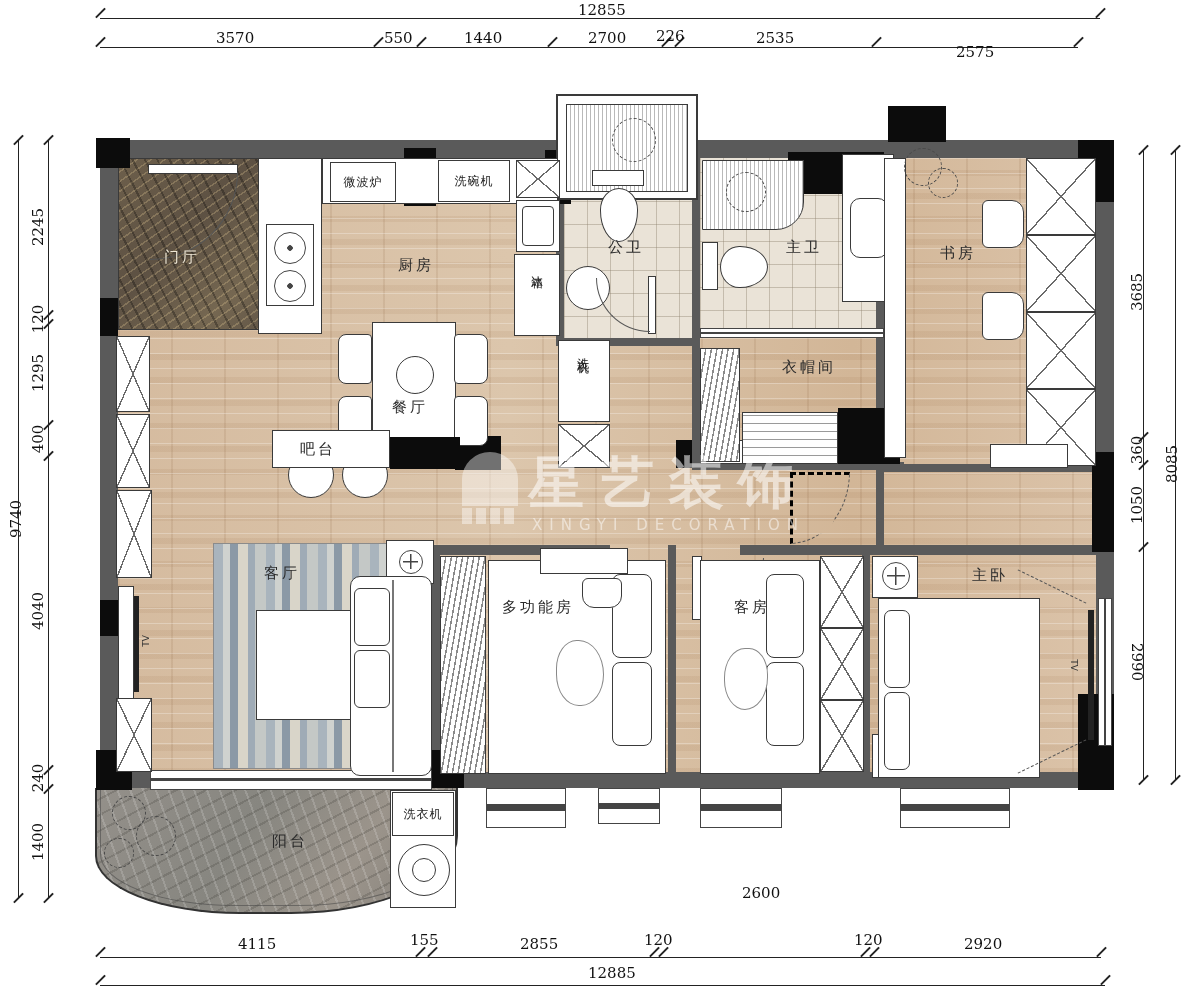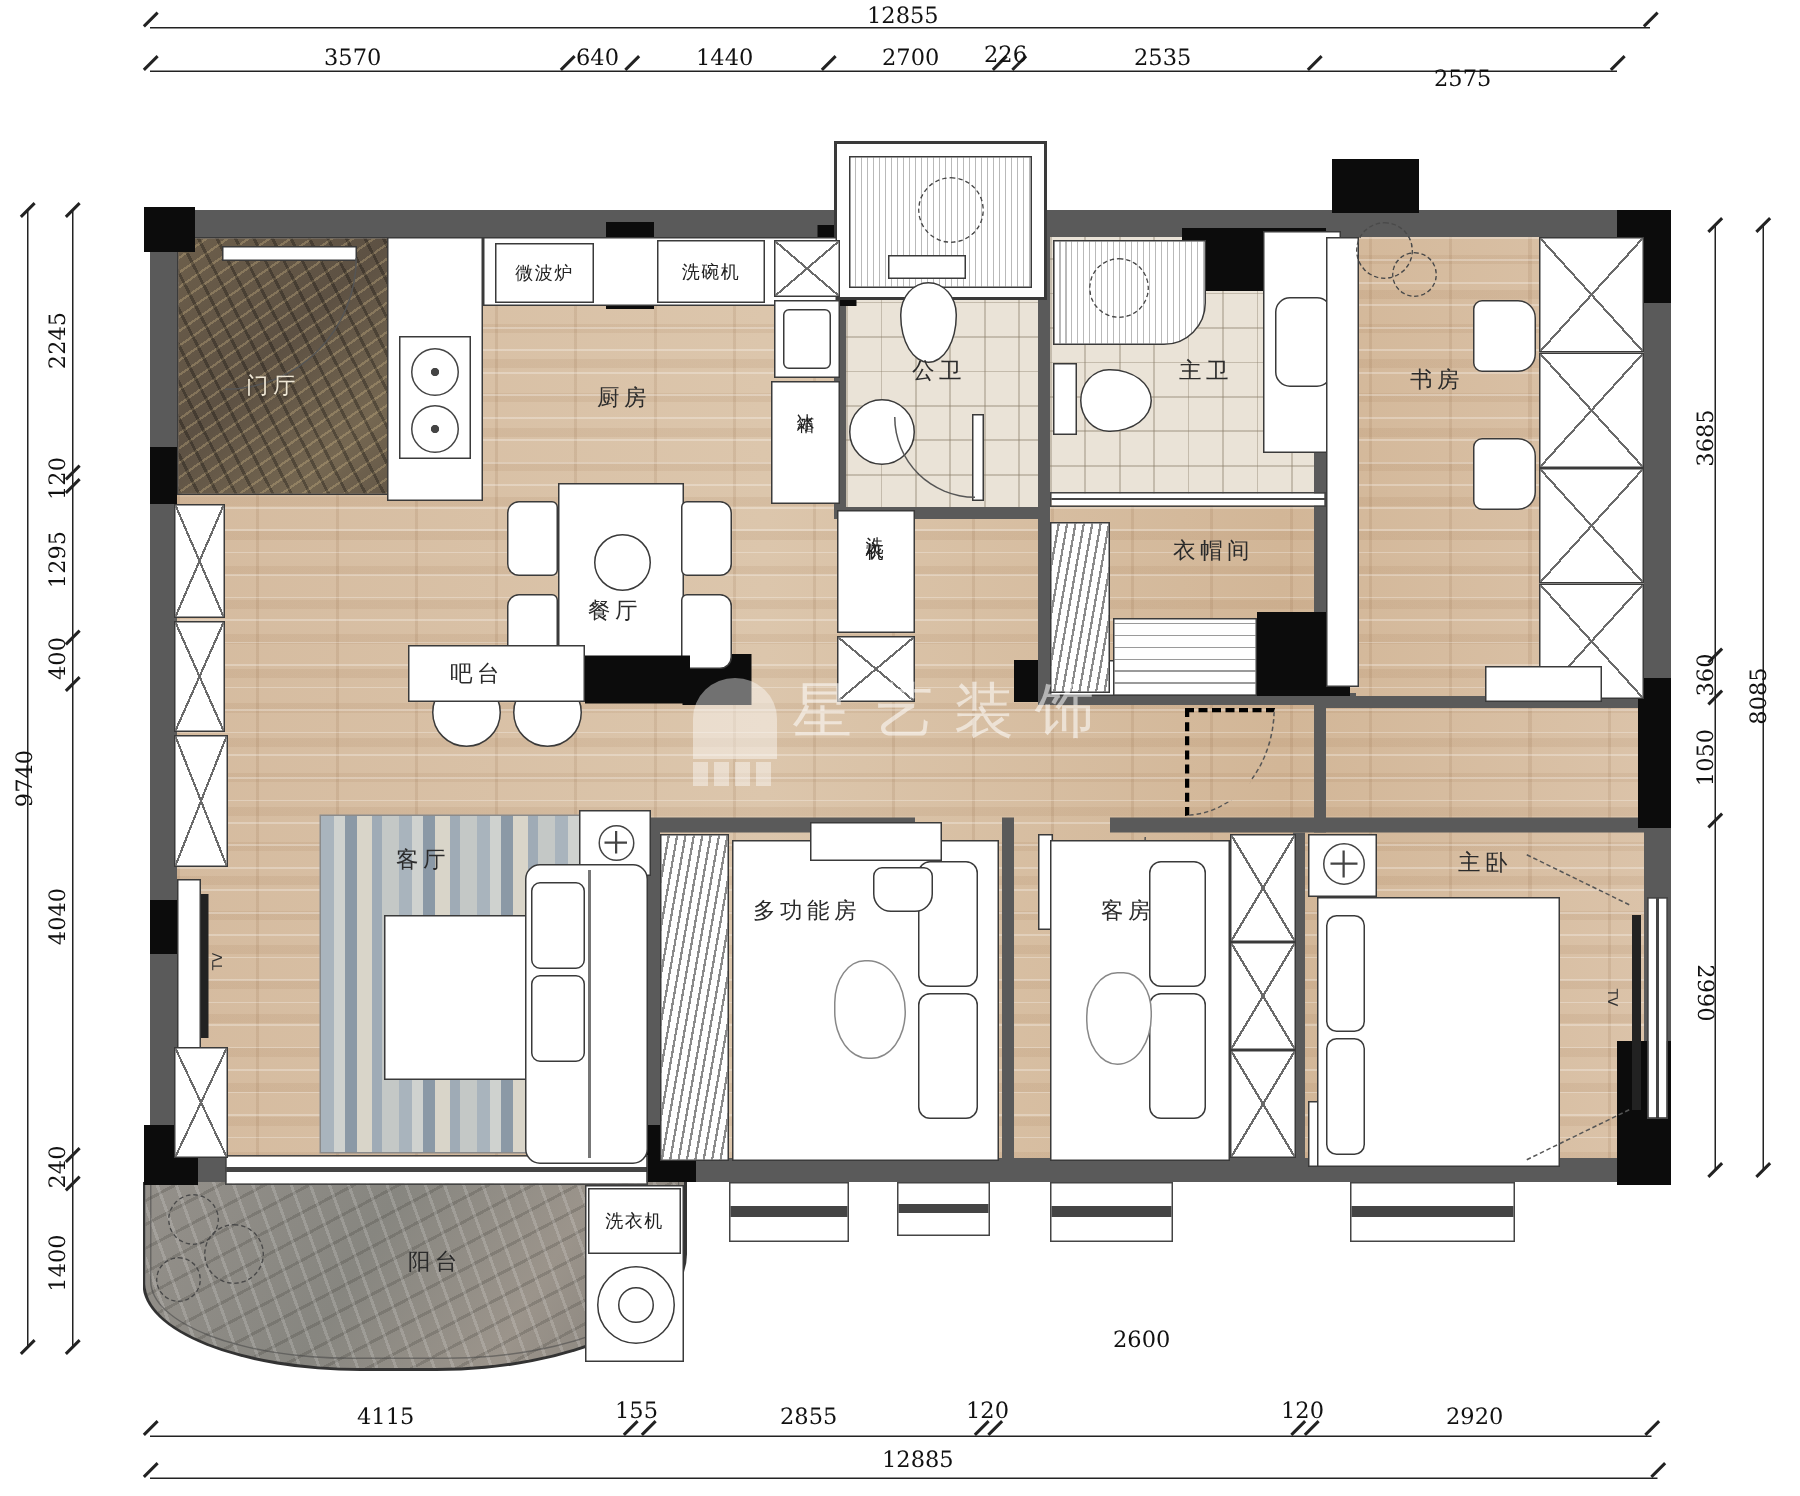--- a/index.html
+++ b/index.html
@@ -40,21 +40,21 @@
     repeating-linear-gradient(70deg,rgba(255,255,255,.16) 0 2px,transparent 2px 12px),
     repeating-linear-gradient(-28deg,rgba(60,58,52,.22) 0 2px,transparent 2px 14px),
     linear-gradient(120deg,#94908a,#878680 40%,#9b948b 70%,#827e78)}
   .rug{background:repeating-linear-gradient(90deg,#a9b4bd 0 9px,#cfd2cf 9px 16px,#8b99a6 16px 24px,#d9d5c9 24px 34px,#9fabb6 34px 41px,#c4c8c6 41px 52px);border:1px solid #8b8b8b}
   .tile{background-color:#eae3d7;background-image:repeating-linear-gradient(0deg,rgba(140,128,108,.4) 0 1px,transparent 1px 23px),repeating-linear-gradient(90deg,rgba(140,128,108,.4) 0 1px,transparent 1px 23px)}
   .rl{position:absolute;font-size:15px;color:#2b2b2b;letter-spacing:3px;white-space:nowrap}
   .lt{color:#efe7d5;text-shadow:0 1px 2px rgba(0,0,0,.5)}
   .vt{writing-mode:vertical-rl;letter-spacing:2px;font-size:12px;color:#222}
   .al{display:flex;align-items:center;justify-content:center;font-size:12px;letter-spacing:1px;color:#222}
   .tv{position:absolute;font-size:9px;color:#333;letter-spacing:0}
-  .wm-cn{position:absolute;font-size:40px;font-weight:normal;color:rgba(255,255,255,.55);letter-spacing:14px;white-space:nowrap}
+  .wm-cn{position:absolute;font-size:56px;font-weight:bold;color:rgba(255,255,255,.55);letter-spacing:14px;white-space:nowrap}
   .wm-en{position:absolute;font-size:15px;color:rgba(255,255,255,.5);letter-spacing:7px;white-space:nowrap}
   .balc{border:2px solid #333;border-top:none;border-radius:0 0 46% 40%/0 0 78px 58px;overflow:hidden}
 </style>
 </head>
 <body>
 
 <div id="plan">
 
   <div class="abs wood" style="left:118px;top:156px;width:980px;height:618px"></div>
   <div class="abs marb" style="left:118px;top:158px;width:142px;height:172px"></div>
@@ -240,36 +240,37 @@
   <div class="rl lt" style="left:164px;top:248px">门厅</div>
 
   <div class="rl" style="left:398px;top:256px">厨房</div>
   <div class="rl" style="left:608px;top:238px">公卫</div>
   <div class="rl" style="left:786px;top:238px">主卫</div>
   <div class="rl" style="left:940px;top:244px">书房</div>
 
   <div class="abs" style="left:462px;top:452px;width:56px;height:54px;background:rgba(255,255,255,.42);border-radius:50% 50% 0 0"></div>
   <div class="abs" style="left:462px;top:508px;width:56px;height:16px;background:repeating-linear-gradient(90deg,rgba(255,255,255,.42) 0 10px,rgba(255,255,255,0) 10px 14px)"></div>
   <div class="wm-cn" style="left:528px;top:446px">星艺装饰</div>
+  <div class="wm-en" style="left:532px;top:516px">XINGYI DECORATION</div>
 
   <div class="abs ln" style="left:100px;top:18px;width:1000px;height:1.2px"></div>
   <div class="tk" style="left:94px;top:12px"></div>
     <div class="tk" style="left:1094px;top:12px"></div>
   <div class="dn" style="left:578px;top:1px">12855</div>
   <div class="abs ln" style="left:100px;top:47px;width:978px;height:1.2px"></div>
   <div class="tk" style="left:94px;top:41px"></div>
     <div class="tk" style="left:372px;top:41px"></div>
     <div class="tk" style="left:415px;top:41px"></div>
     <div class="tk" style="left:546px;top:41px"></div>
     <div class="tk" style="left:660px;top:41px"></div>
     <div class="tk" style="left:673px;top:41px"></div>
     <div class="tk" style="left:870px;top:41px"></div>
     <div class="tk" style="left:1072px;top:41px"></div>
   <div class="dn" style="left:216px;top:29px">3570</div>
-  <div class="dn" style="left:384px;top:29px">640</div>
+  <div class="dn" style="left:384px;top:29px">550</div>
   <div class="dn" style="left:464px;top:29px">1440</div>
   <div class="dn" style="left:588px;top:29px">2700</div>
   <div class="dn" style="left:656px;top:27px">226</div>
   <div class="dn" style="left:756px;top:29px">2535</div>
   <div class="dn" style="left:956px;top:43px">2575</div>
 
   <div class="abs ln" style="left:100px;top:957px;width:1001px;height:1.2px"></div>
   <div class="tk" style="left:94px;top:951px"></div>
     <div class="tk" style="left:414px;top:951px"></div>
     <div class="tk" style="left:426px;top:951px"></div>

